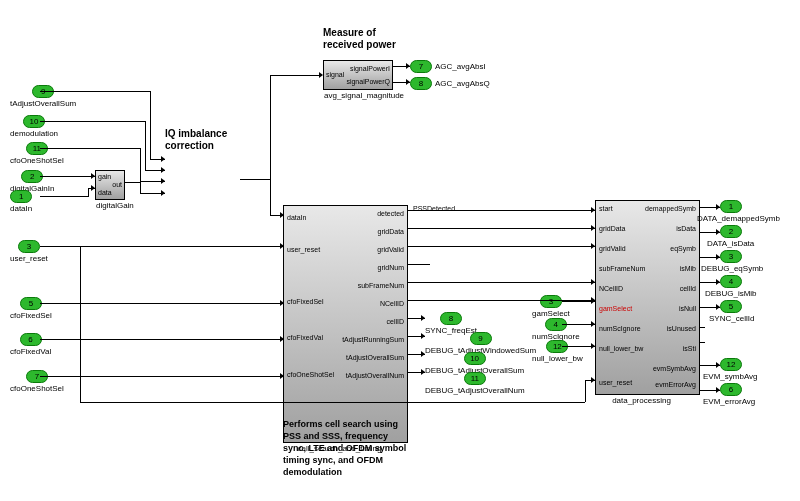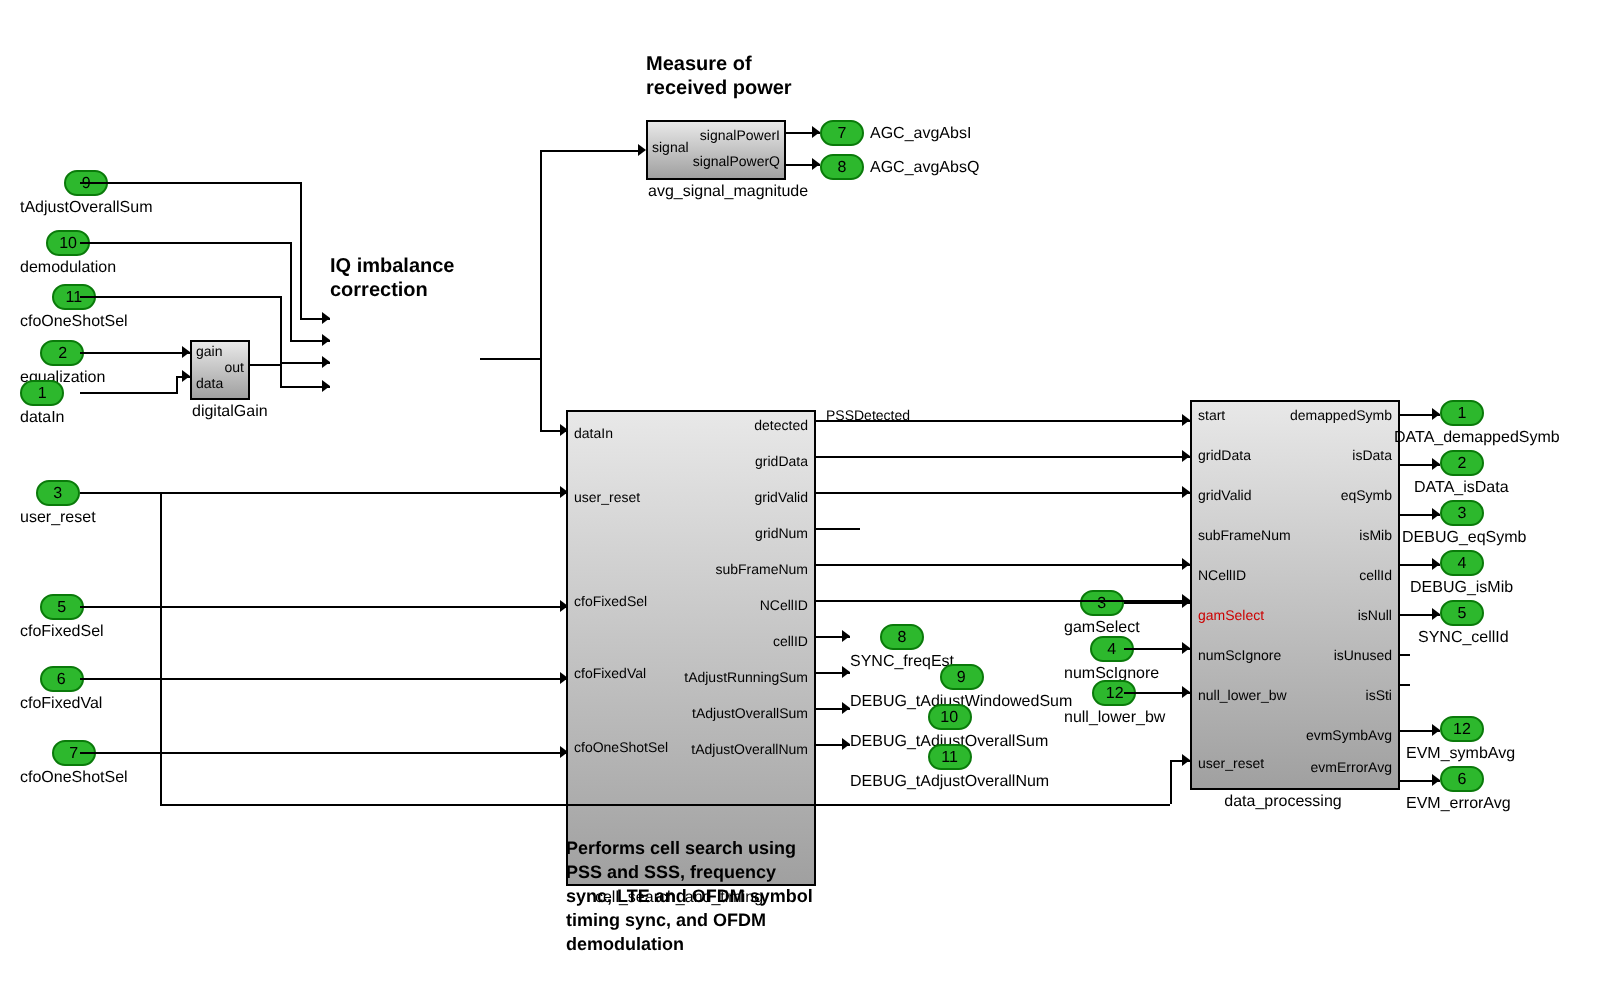--- a/index.html
+++ b/index.html
@@ -33,21 +33,21 @@
   <div class="opill vert" style="left:10px;top:115px">
       <span class="num">10</span>
       <span class="lbl">demodulation</span>
     </div>
   <div class="opill vert" style="left:10px;top:142px">
       <span class="num">11</span>
       <span class="lbl">cfoOneShotSel</span>
     </div>
   <div class="opill vert" style="left:10px;top:170px">
       <span class="num">2</span>
-      <span class="lbl">equalization</span>
+      <span class="lbl">digitalGainIn</span>
     </div>
   <div class="opill vert" style="left:10px;top:190px">
       <span class="num">1</span>
       <span class="lbl">dataIn</span>
     </div>
   <div class="opill vert" style="left:10px;top:240px">
       <span class="num">3</span>
       <span class="lbl">user_reset</span>
     </div>
   <div class="opill vert" style="left:10px;top:297px">

